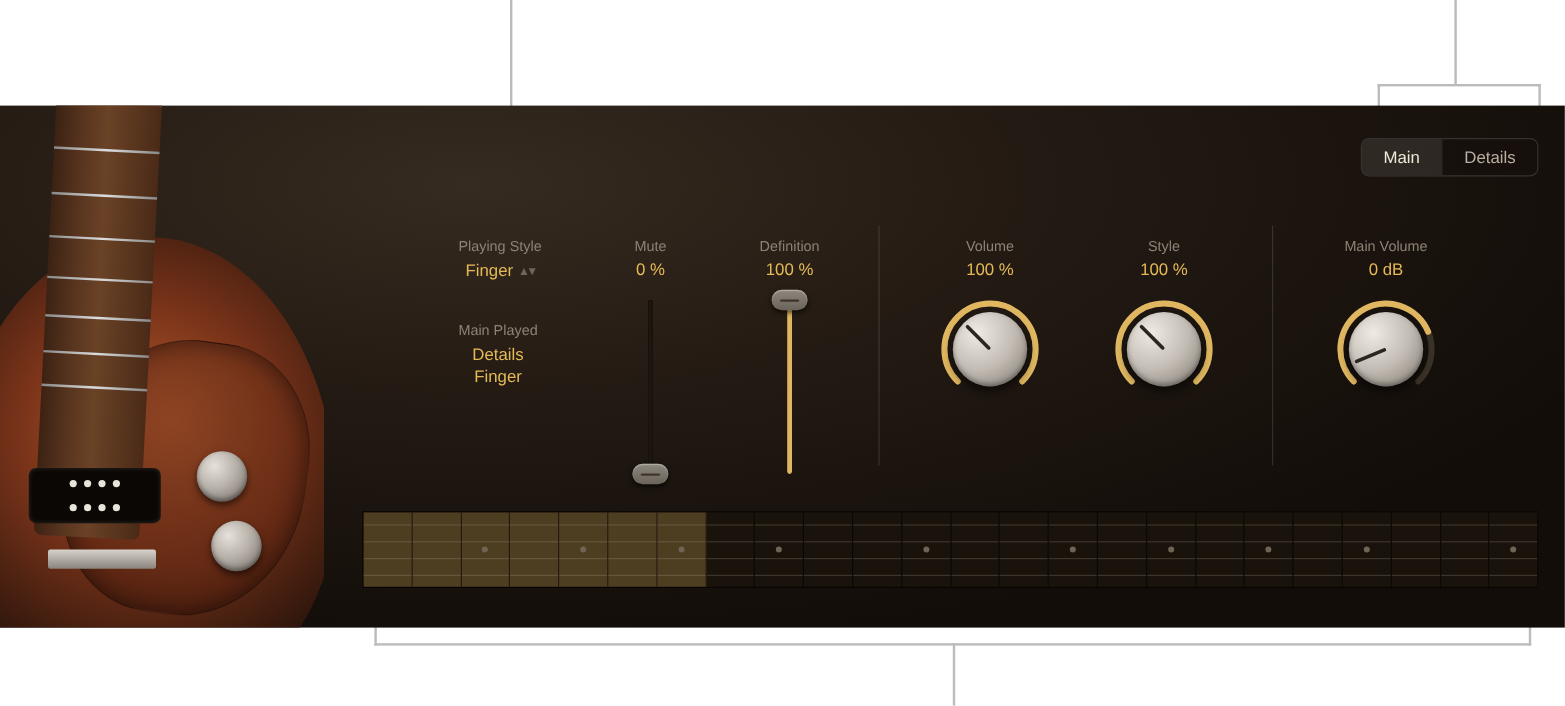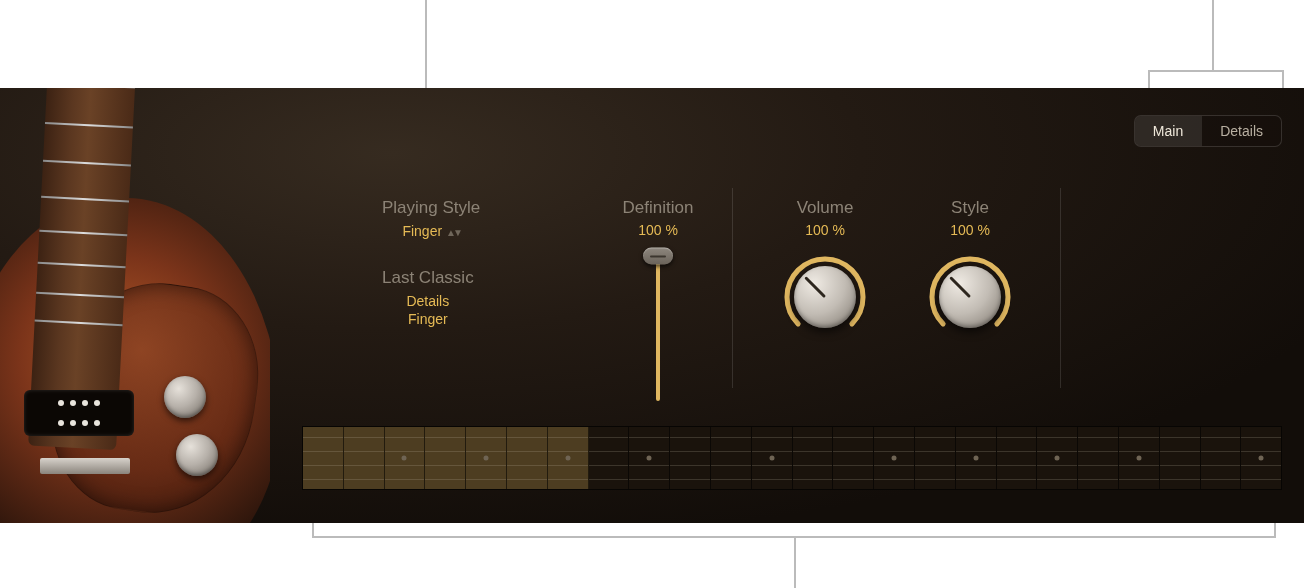--- a/index.html
+++ b/index.html
@@ -95,21 +95,21 @@
   .view-tab {
     padding: 0 18px; display:flex; align-items:center;
     color: #b8afa1; font-size: 14px; cursor:pointer;
   }
   .view-tab.active {
     background: rgba(255,255,255,.10); color: #eee7d9;
   }
   .view-tab + .view-tab { border-left: 1px solid rgba(255,255,255,.10); }
 
   
-  .param-label { color: #8c8376; font-size: 17px; text-align:center; }
+  .param-label { color: #8c8376; font-size: 12px; text-align:center; }
   .param-value { color: #e5ba55; font-size: 14px; font-weight: 500; text-align:center; margin-top:4px; }
 
   .playing-style {
     position:absolute; left: 382px; top: 110px; text-align:left;
   }
   .playing-style .param-label, .last-played .param-label { text-align:left; }
   .playing-style .param-value, .last-played .param-value { text-align:center; margin-top:5px; }
   .up-down { margin-left: 4px; color:#6f665a; font-size: 10px; letter-spacing:-3px; display:inline-block; vertical-align:middle; }
 
   .last-played { position:absolute; left: 382px; top: 180px; text-align:left; }
@@ -242,25 +242,33 @@
   </div>
 
   <div class="playing-style">
     <div class="param-label">Playing Style</div>
     <div class="param-value">
       <span>Finger</span><span class="up-down">▲▼</span>
     </div>
   </div>
 
   <div class="last-played">
-    <div class="param-label">Last Classic</div>
+    <div class="param-label">Main Played</div>
     <div class="param-value">Details</div>
     <div class="param-value" style="margin-top:2px;">Finger</div>
   </div>
 
+  <div class="slider-group slider-mute">
+    <div class="param-label">Mute</div>
+    <div class="param-value">0 %</div>
+    <div class="slider-track">
+      <div class="slider-fill" id="mute-fill" style="height: 0px;"></div>
+      <div class="slider-thumb" id="mute-thumb" style="bottom: 0px;"></div>
+    </div>
+  </div>
 
   <div class="slider-group slider-def">
     <div class="param-label">Definition</div>
     <div class="param-value">100 %</div>
     <div class="slider-track">
       <div class="slider-fill" id="def-fill" style="height: 145px;"></div>
       <div class="slider-thumb" id="def-thumb" style="bottom: 145px;"></div>
     </div>
   </div>
 
@@ -286,20 +294,32 @@
     <div class="knob-dial">
       <svg class="knob-arc" viewBox="0 0 82 82" id="tone-arc">
           <path d="M 14.129942314911187 67.8700576850888 A 38 38 0 1 1 67.87005768508881 67.8700576850888" fill="none" stroke="#3b3228" stroke-width="5" stroke-linecap="round"></path>
           <path d="M 14.129942314911187 67.8700576850888 A 38 38 0 1 1 67.87005768508881 67.8700576850888" fill="none" stroke="#e0b760" stroke-width="5" stroke-linecap="round"></path>
         </svg>
       <div class="knob-cap"></div>
       <div class="knob-pointer" id="tone-ptr" style="transform: translate(-50%, 0px) rotate(135deg);"></div>
     </div>
   </div>
 
+  <div class="knob-group knob-main">
+    <div class="param-label">Main Volume</div>
+    <div class="param-value">0 dB</div>
+    <div class="knob-dial">
+      <svg class="knob-arc" viewBox="0 0 82 82" id="main-arc">
+          <path d="M 14.129942314911187 67.8700576850888 A 38 38 0 1 1 67.87005768508881 67.8700576850888" fill="none" stroke="#3b3228" stroke-width="5" stroke-linecap="round"></path>
+          <path d="M 14.129942314911187 67.8700576850888 A 38 38 0 1 1 76.1074222354289 26.458029570126588" fill="none" stroke="#e0b760" stroke-width="5" stroke-linecap="round"></path>
+        </svg>
+      <div class="knob-cap"></div>
+      <div class="knob-pointer" id="main-ptr" style="transform: translate(-50%, 0px) rotate(67.5deg);"></div>
+    </div>
+  </div>
 
   <div class="fretboard" id="fretboard">
       <div class="fb-col lit">
         <div class="fb-string" style="top: 10px;"></div>
         <div class="fb-string" style="top: 24px;"></div>
         <div class="fb-string" style="top: 38px;"></div>
         <div class="fb-string" style="top: 52px;"></div>
       </div>
       <div class="fb-col lit">
         <div class="fb-string" style="top: 10px;"></div>

